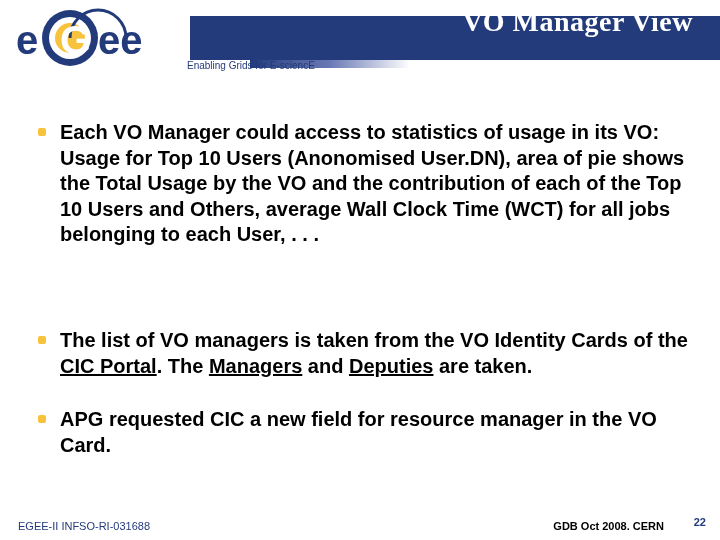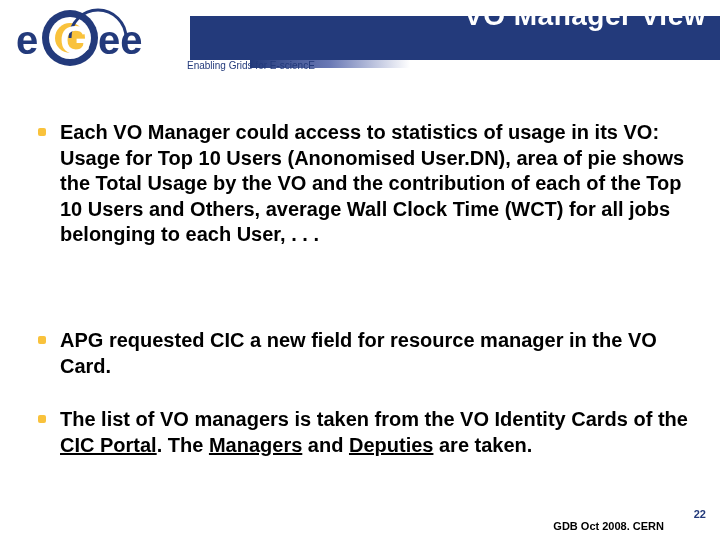--- a/index.html
+++ b/index.html
@@ -2,22 +2,22 @@
 <html><head>
 <meta charset="utf-8">
 <style>
   * { margin: 0; padding: 0; box-sizing: border-box; }
   html, body { width: 720px; height: 540px; font-family: Arial, Helvetica, sans-serif; background: #fff; }
   .slide { position: relative; width: 720px; height: 540px; background: #fff; }
 
   
   .header-band { position: absolute; top: 16px; left: 0; width: 720px; height: 44px;
                  background: #233a7b; }
-  .header-inner { position: absolute; top: 0; left: 176px; right: 4px; height: 44px;
-                  display: flex; align-items: flex-start; justify-content: flex-end; }
+  .header-inner { position: absolute; top: 0; left: 176px; right: 17px; height: 44px;
+                  display: flex; align-items: center; justify-content: flex-end; font-family: Liberation Serif, serif; }
   .title { color: #fff; font-size: 28px; font-weight: bold; letter-spacing: 0.5px; padding-right: 10px;}
   .tagline { position: absolute; top: 60px; left: 187px; color: #233a7b; font-size: 10px; }
 
   
   .grad { position: absolute; top: 60px; left: 250px; width: 160px; height: 8px;
           background: linear-gradient(to right, #233a7b, #6a79b5, #fff); }
 
   
   .logo-wrap { position: absolute; top: 0; left: 0; width: 190px; height: 80px; background: #fff; }
   .logo { position: absolute; top: 8px; left: 12px; width: 170px; height: 60px; }
@@ -28,21 +28,21 @@
   .dot { width: 8px; height: 8px; background: #f9c23c; border-radius: 2px; margin-top: 8px; margin-right: 14px; flex-shrink: 0; }
   .btext { font-size: 20px; font-weight: bold; color: #000; line-height: 1.28; }
   .gap { height: 30px; }
 
   .u { text-decoration: underline; }
 
   
   .footer { position: absolute; bottom: 8px; left: 0; width: 720px; height: 20px; }
   .foot-left { position: absolute; left: 18px; bottom: 0; font-size: 11px; color: #233a7b; }
   .foot-right { position: absolute; right: 56px; bottom: 0; font-size: 11px; color: #000; font-weight: bold; }
-  .pageno { position: absolute; right: 14px; bottom: 12px; font-size: 11px; color: #233a7b; font-weight: bold; }
+  .pageno { position: absolute; right: 14px; bottom: 4px; font-size: 11px; color: #233a7b; font-weight: bold; }
 </style>
 </head>
 <body>
 
 <div class="slide">
 
   <div class="header-band"></div>
   <div class="header-inner">
     <div class="title">VO Manager View</div>
   </div>
@@ -63,26 +63,27 @@
   <div class="tagline">Enabling Grids for E-sciencE</div>
 
   <div class="body">
     <div class="bullet">
       <div class="dot"></div>
       <div class="btext">Each VO Manager could access to statistics of usage in its VO: Usage for Top 10 Users (Anonomised User.DN), area of pie shows the Total Usage by the VO and the contribution of each of the Top 10 Users and Others, average Wall Clock Time (WCT) for all jobs belonging to each User, . . .</div>
     </div>
     <div class="gap"></div>
     <div class="bullet">
       <div class="dot"></div>
-      <div class="btext">APG requested CIC a new field for resource manager in the VO Card.</div>
+      <div class="btext">The list of VO managers is taken from the VO Identity Cards of the <span class="u">CIC Portal</span>. The <span class="u">Managers</span> and <span class="u">Deputies</span> are taken.</div>
     </div>
     <div class="bullet">
       <div class="dot"></div>
-      <div class="btext">The list of VO managers is taken from the VO Identity Cards of the <span class="u">CIC Portal</span>. The <span class="u">Managers</span> and <span class="u">Deputies</span> are taken.</div>
+      <div class="btext">APG requested CIC a new field for resource manager in the VO Card.</div>
     </div>
   </div>
 
   <div class="footer">
+    <div class="foot-left">EGEE-II INFSO-RI-031688</div>
     <div class="foot-right">GDB Oct 2008. CERN</div>
     <div class="pageno">22</div>
   </div>
 
 </div>
 
 </body></html>

